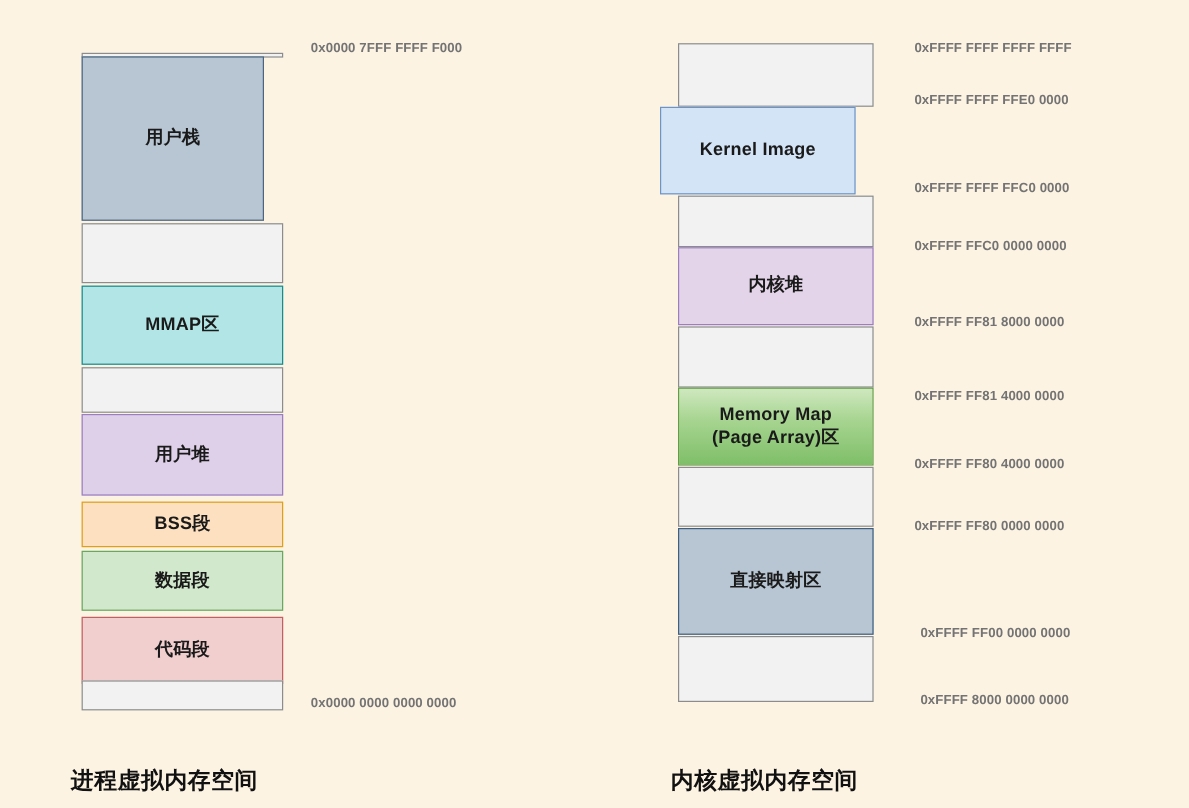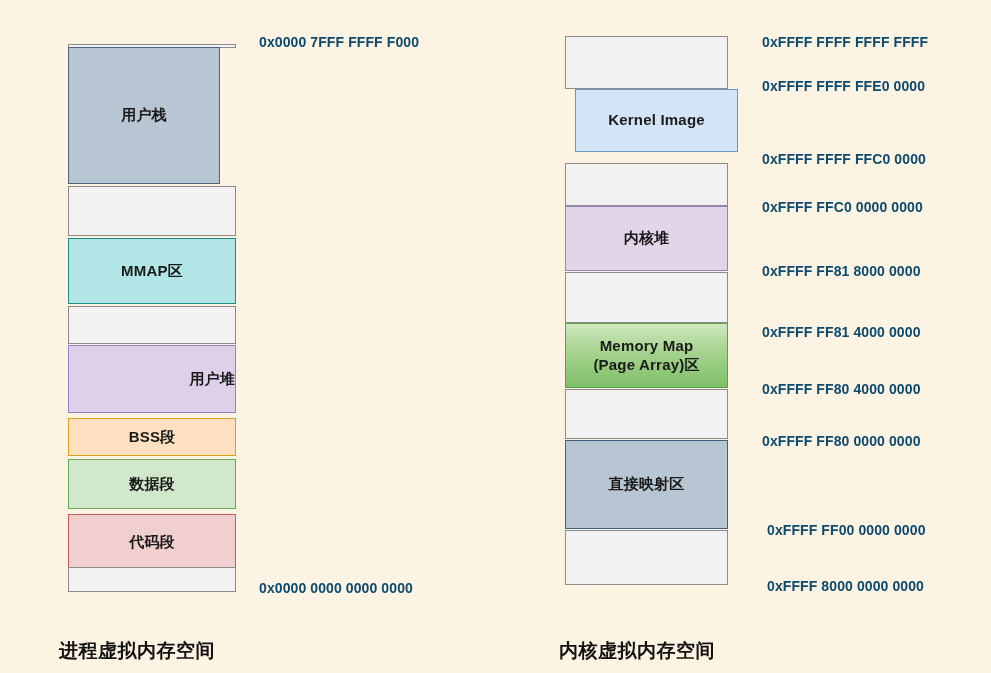--- a/index.html
+++ b/index.html
@@ -38,22 +38,22 @@
     letter-spacing: 0.2px;
   }
   .block.empty { }
 
   
   .addr {
     position: absolute;
     box-sizing: border-box;
     font-family: "Liberation Sans", "DejaVu Sans", sans-serif;
     font-weight: bold;
-    font-size: 14px;
-    color: #0c4a6e;
+    font-size: 11px;
+    color: #737373;
     white-space: nowrap;
     letter-spacing: 0.1px;
   }
 
   
   .caption {
     position: absolute;
     box-sizing: border-box;
     font-family: "Liberation Sans", "DejaVu Sans", sans-serif;
     font-weight: bold;
@@ -80,42 +80,42 @@
 
   <div id="left-blocks">
       <div class="block" style="left: 68px; top: 47px; width: 152px; height: 137px; background: rgb(184, 197, 210); border: 1px solid rgb(74, 102, 128);">
         <span style="white-space: pre-line;">用户栈</span>
       </div>
       <div class="block empty" style="left: 68px; top: 186px; width: 168px; height: 50px; background: rgb(242, 242, 242); border: 1px solid rgb(140, 140, 140);"></div>
       <div class="block" style="left: 68px; top: 238px; width: 168px; height: 66px; background: rgb(178, 230, 230); border: 1px solid rgb(27, 138, 138);">
         <span style="white-space: pre-line;">MMAP区</span>
       </div>
       <div class="block empty" style="left: 68px; top: 306px; width: 168px; height: 38px; background: rgb(242, 242, 242); border: 1px solid rgb(140, 140, 140);"></div>
-      <div class="block" style="left: 68px; top: 345px; width: 168px; height: 68px; background: rgb(222, 208, 233); border: 1px solid rgb(155, 126, 192); justify-content: flex-end;">
+      <div class="block" style="left: 68px; top: 345px; width: 168px; height: 68px; background: rgb(222, 208, 233); border: 1px solid rgb(155, 126, 192);">
         <span style="white-space: pre-line;">用户堆</span>
       </div>
       <div class="block" style="left: 68px; top: 418px; width: 168px; height: 38px; background: rgb(253, 224, 192); border: 1px solid rgb(221, 160, 26);">
         <span style="white-space: pre-line;">BSS段</span>
       </div>
       <div class="block" style="left: 68px; top: 459px; width: 168px; height: 50px; background: rgb(210, 232, 204); border: 1px solid rgb(106, 168, 94);">
         <span style="white-space: pre-line;">数据段</span>
       </div>
       <div class="block" style="left: 68px; top: 514px; width: 168px; height: 56px; background: rgb(242, 207, 207); border: 1px solid rgb(192, 96, 96);">
         <span style="white-space: pre-line;">代码段</span>
       </div>
       <div class="block empty" style="left: 68px; top: 567px; width: 168px; height: 25px; background: rgb(242, 242, 242); border: 1px solid rgb(140, 140, 140);"></div>
     </div>
   <div id="left-addrs">
       <div class="addr" style="left: 259px; top: 34px;">0x0000 7FFF FFFF F000</div>
       <div class="addr" style="left: 259px; top: 580px;">0x0000 0000 0000 0000</div>
     </div>
 
   <div id="right-blocks">
       <div class="block empty" style="left: 565px; top: 36px; width: 163px; height: 53px; background: rgb(242, 242, 242); border: 1px solid rgb(140, 140, 140);"></div>
-      <div class="block" style="left: 575px; top: 89px; width: 163px; height: 63px; background: rgb(212, 228, 247); border: 1px solid rgb(109, 148, 196);">
+      <div class="block" style="left: 550px; top: 89px; width: 163px; height: 73px; background: rgb(212, 228, 247); border: 1px solid rgb(109, 148, 196);">
         <span style="white-space: pre-line;">Kernel Image</span>
       </div>
       <div class="block empty" style="left: 565px; top: 163px; width: 163px; height: 43px; background: rgb(242, 242, 242); border: 1px solid rgb(140, 140, 140);"></div>
       <div class="block" style="left: 565px; top: 206px; width: 163px; height: 65px; background: rgb(227, 212, 234); border: 1px solid rgb(155, 126, 192);">
         <span style="white-space: pre-line;">内核堆</span>
       </div>
       <div class="block empty" style="left: 565px; top: 272px; width: 163px; height: 51px; background: rgb(242, 242, 242); border: 1px solid rgb(140, 140, 140);"></div>
       <div class="block" style="left: 565px; top: 323px; width: 163px; height: 65px; background: linear-gradient(rgb(207, 232, 191) 0%, rgb(168, 213, 146) 40%, rgb(127, 191, 104) 100%); border: 1px solid rgb(95, 158, 70);">
         <span style="white-space: pre-line;">Memory Map
 (Page Array)区</span>

